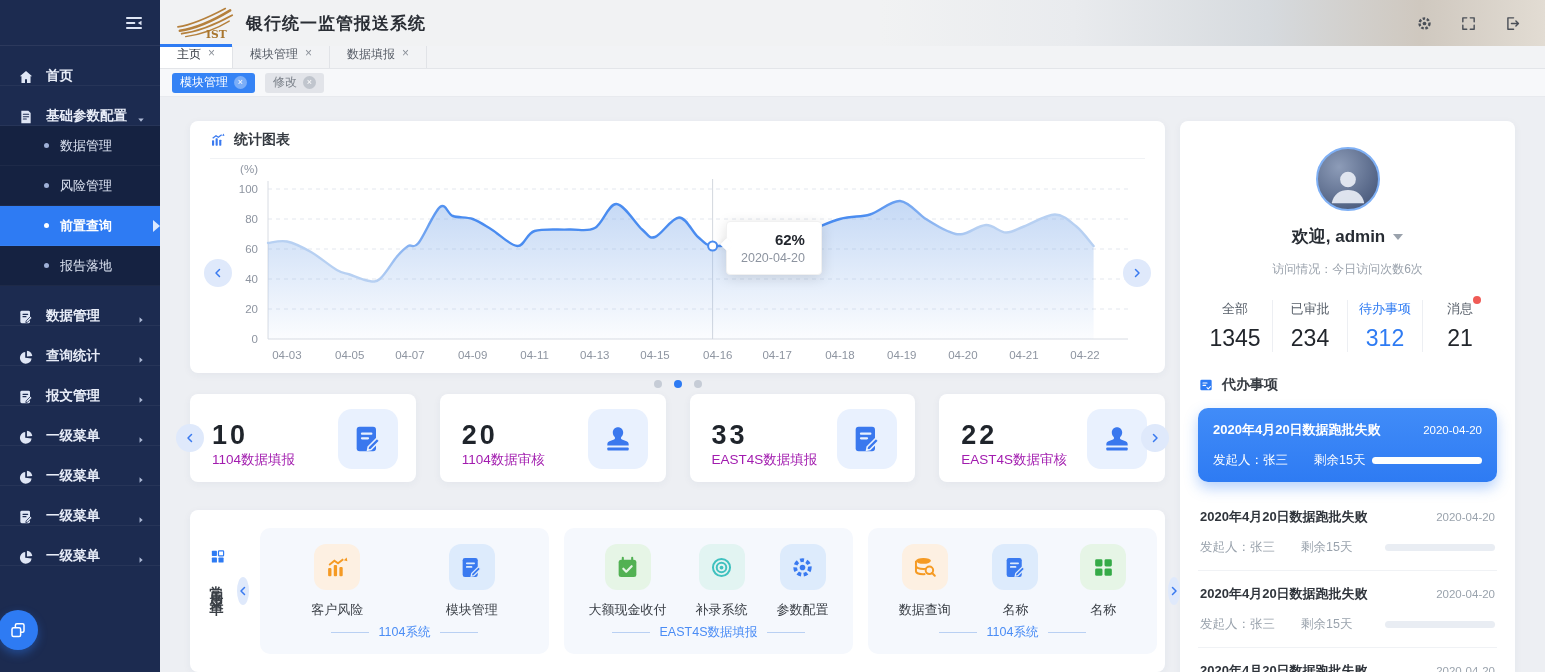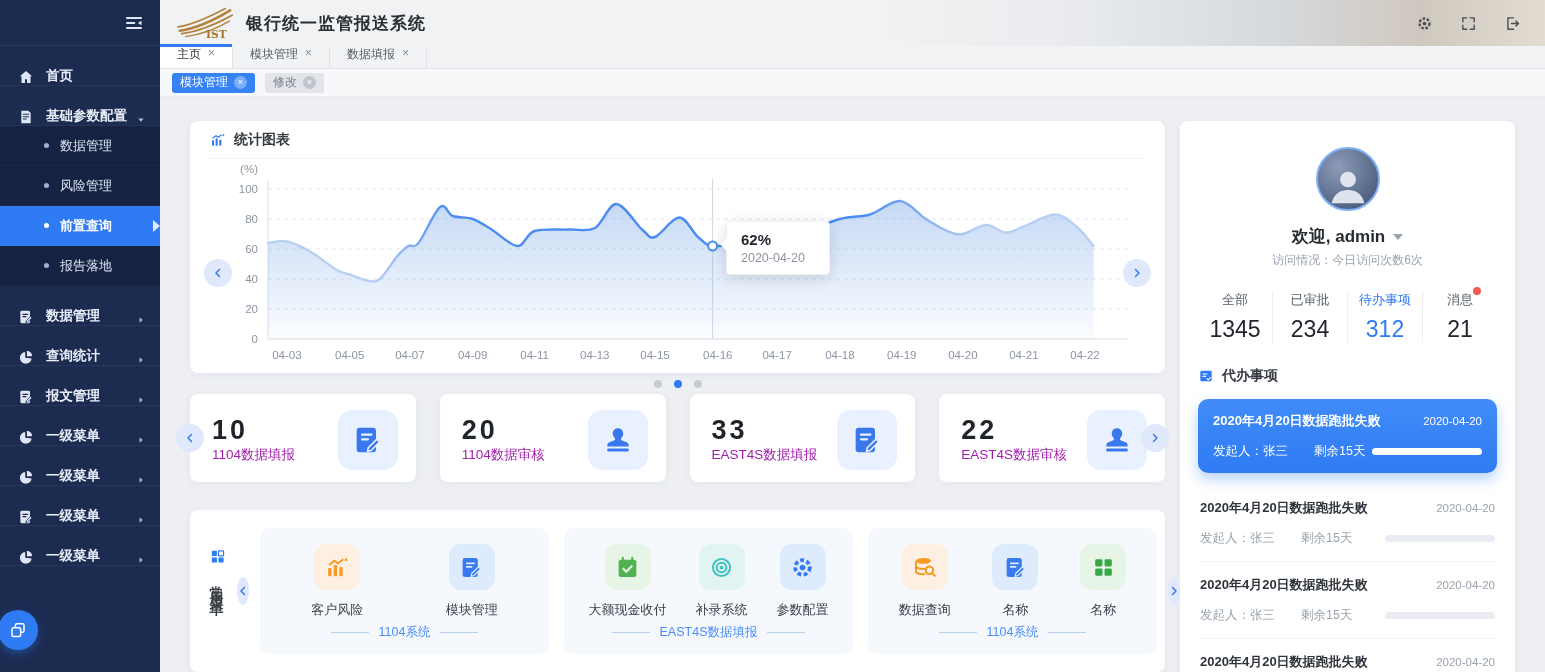--- a/index.html
+++ b/index.html
@@ -53,36 +53,36 @@
   .left-col { width:975px; flex:0 0 975px; display:flex; flex-direction:column; }
 
   .card { background:#fff; border-radius:8px; box-shadow:0 2px 8px rgba(30,50,90,.05); }
 
   
   .chart-card { height:256px; padding:0 20px; position:relative; }
   .card-head { height:38px; display:flex; align-items:center; gap:8px; font-size:14px; font-weight:bold; color:#363b42; border-bottom:1px solid #f0f2f5; }
   .card-head svg { width:16px; height:16px; color:#3a7af0; }
   .chart-wrap { position:relative; height:214px; }
   .chart-wrap svg text { font-family:"Liberation Sans","DejaVu Sans",sans-serif; }
-  .chart-tooltip { position:absolute; left:516px; top:62px; background:#fff; border:1px solid #f1f1f1; border-radius:4px; box-shadow:0 3px 14px rgba(0,0,0,.13); padding:9px 24px 9px 14px; z-index:3; }
+  .chart-tooltip { position:absolute; left:516px; top:62px; background:#fff; border:1px solid #f1f1f1; border-radius:4px; box-shadow:0 3px 14px rgba(0,0,0,.13); padding:9px 16px 9px 14px; z-index:3;text-align:right; }
   .chart-tooltip::before { content:""; position:absolute; left:-5px; top:18px; width:9px; height:9px; background:#fff; transform:rotate(45deg); box-shadow:-2px 2px 5px rgba(0,0,0,.05); }
   .tt-value { font-size:15px; font-weight:bold; color:#23272e; }
   .tt-date { font-size:12.5px; color:#8d94a0; margin-top:3px; }
   .nav-circle { width:28px; height:28px; border-radius:50%; background:#dfe9fb; display:flex; align-items:center; justify-content:center; color:#3a7af0; cursor:pointer; border:none; }
   .nav-circle svg { width:12px; height:12px; }
   .chart-card .nav-left { position:absolute; left:14px; top:138px; }
   .chart-card .nav-right { position:absolute; right:14px; top:138px; }
 
   .dots { height:36px; display:flex; align-items:center; justify-content:center; gap:12px; }
   .dot { width:8px; height:8px; border-radius:50%; background:#c6ccd6; cursor:pointer; }
   .dot.active { background:#2e7bf3; }
 
   
   .stat-row { position:relative; display:flex; gap:24px; height:88px; margin-bottom:28px; }
-  .stat-card { flex:1; padding:16px 18px 13px 22px; display:flex; align-items:center; justify-content:space-between; }
+  .stat-card { flex:1; padding:16px 18px 13px 22px; display:flex; align-items:flex-end; justify-content:space-between; }
   .stat-num { font-size:27px; font-weight:bold; color:#1f242b; letter-spacing:3px; }
   .stat-label { font-size:13.5px; color:#a21caf; }
   .stat-plate { width:60px; height:60px; border-radius:14px; background:#e9f1fe; display:flex; align-items:center; justify-content:center; color:#3a78ee; }
   .stat-plate svg { width:32px; height:32px; }
   .stat-row .nav-left { position:absolute; left:-14px; top:30px; }
   .stat-row .nav-right { position:absolute; right:-4px; top:30px; }
 
   
   .menu-card { height:250px; padding:16px 12px 16px 18px; display:flex; align-items:center; gap:11px; position:relative; }
   .qm-rail { width:34px; align-self:stretch; display:flex; flex-direction:column; align-items:center; padding-top:22px; gap:10px; }
@@ -99,21 +99,21 @@
   .qm-caption i { display:block; width:38px; height:1px; background:#b9d0f3; }
 
   
   .profile-card { width:335px; flex:0 0 335px; padding:26px 18px; display:flex; flex-direction:column; height:700px; }
   .avatar-wrap { display:flex; justify-content:center; }
   .avatar { width:64px; height:64px; border-radius:50%; border:2px solid #7fb0f5; background:radial-gradient(circle at 35% 30%,#8d9cb8,#3c4d70); display:flex; align-items:flex-end; justify-content:center; overflow:hidden; }
   .avatar svg { width:46px; height:46px; }
   .welcome-row { display:flex; align-items:center; justify-content:center; gap:8px; margin-top:14px; cursor:pointer; }
   .welcome { font-size:17px; font-weight:bold; color:#272c33; }
   .w-caret { width:0; height:0; border-left:5px solid transparent; border-right:5px solid transparent; border-top:6px solid #9aa2ac; }
-  .visits { text-align:center; font-size:12px; color:#9aa2ac; margin-top:4px; }
+  .visits { text-align:center; font-size:12px; color:#9aa2ac; margin-top:13px; }
   .p-stats { display:flex; margin-top:22px; }
   .p-stat { flex:1; text-align:center; border-right:1px solid #edeff3; position:relative; cursor:pointer; }
   .p-stat:last-child { border-right:none; }
   .p-stat .ps-label { font-size:13px; color:#59616b; }
   .p-stat .ps-value { font-size:23px; font-weight:normal; color:#22262c; margin-top:7px; }
   .p-stat.hl .ps-label, .p-stat.hl .ps-value { color:#2e7bf3; }
   .p-stat .red-dot { position:absolute; top:-4px; right:16px; width:8px; height:8px; border-radius:50%; background:#f05b56; }
   .todo-head { margin-top:24px; display:flex; align-items:center; gap:8px; font-size:14px; font-weight:bold; color:#363b42; }
   .todo-head svg { width:16px; height:16px; color:#2e7bf3; }
   .todo-list { margin-top:14px; }

